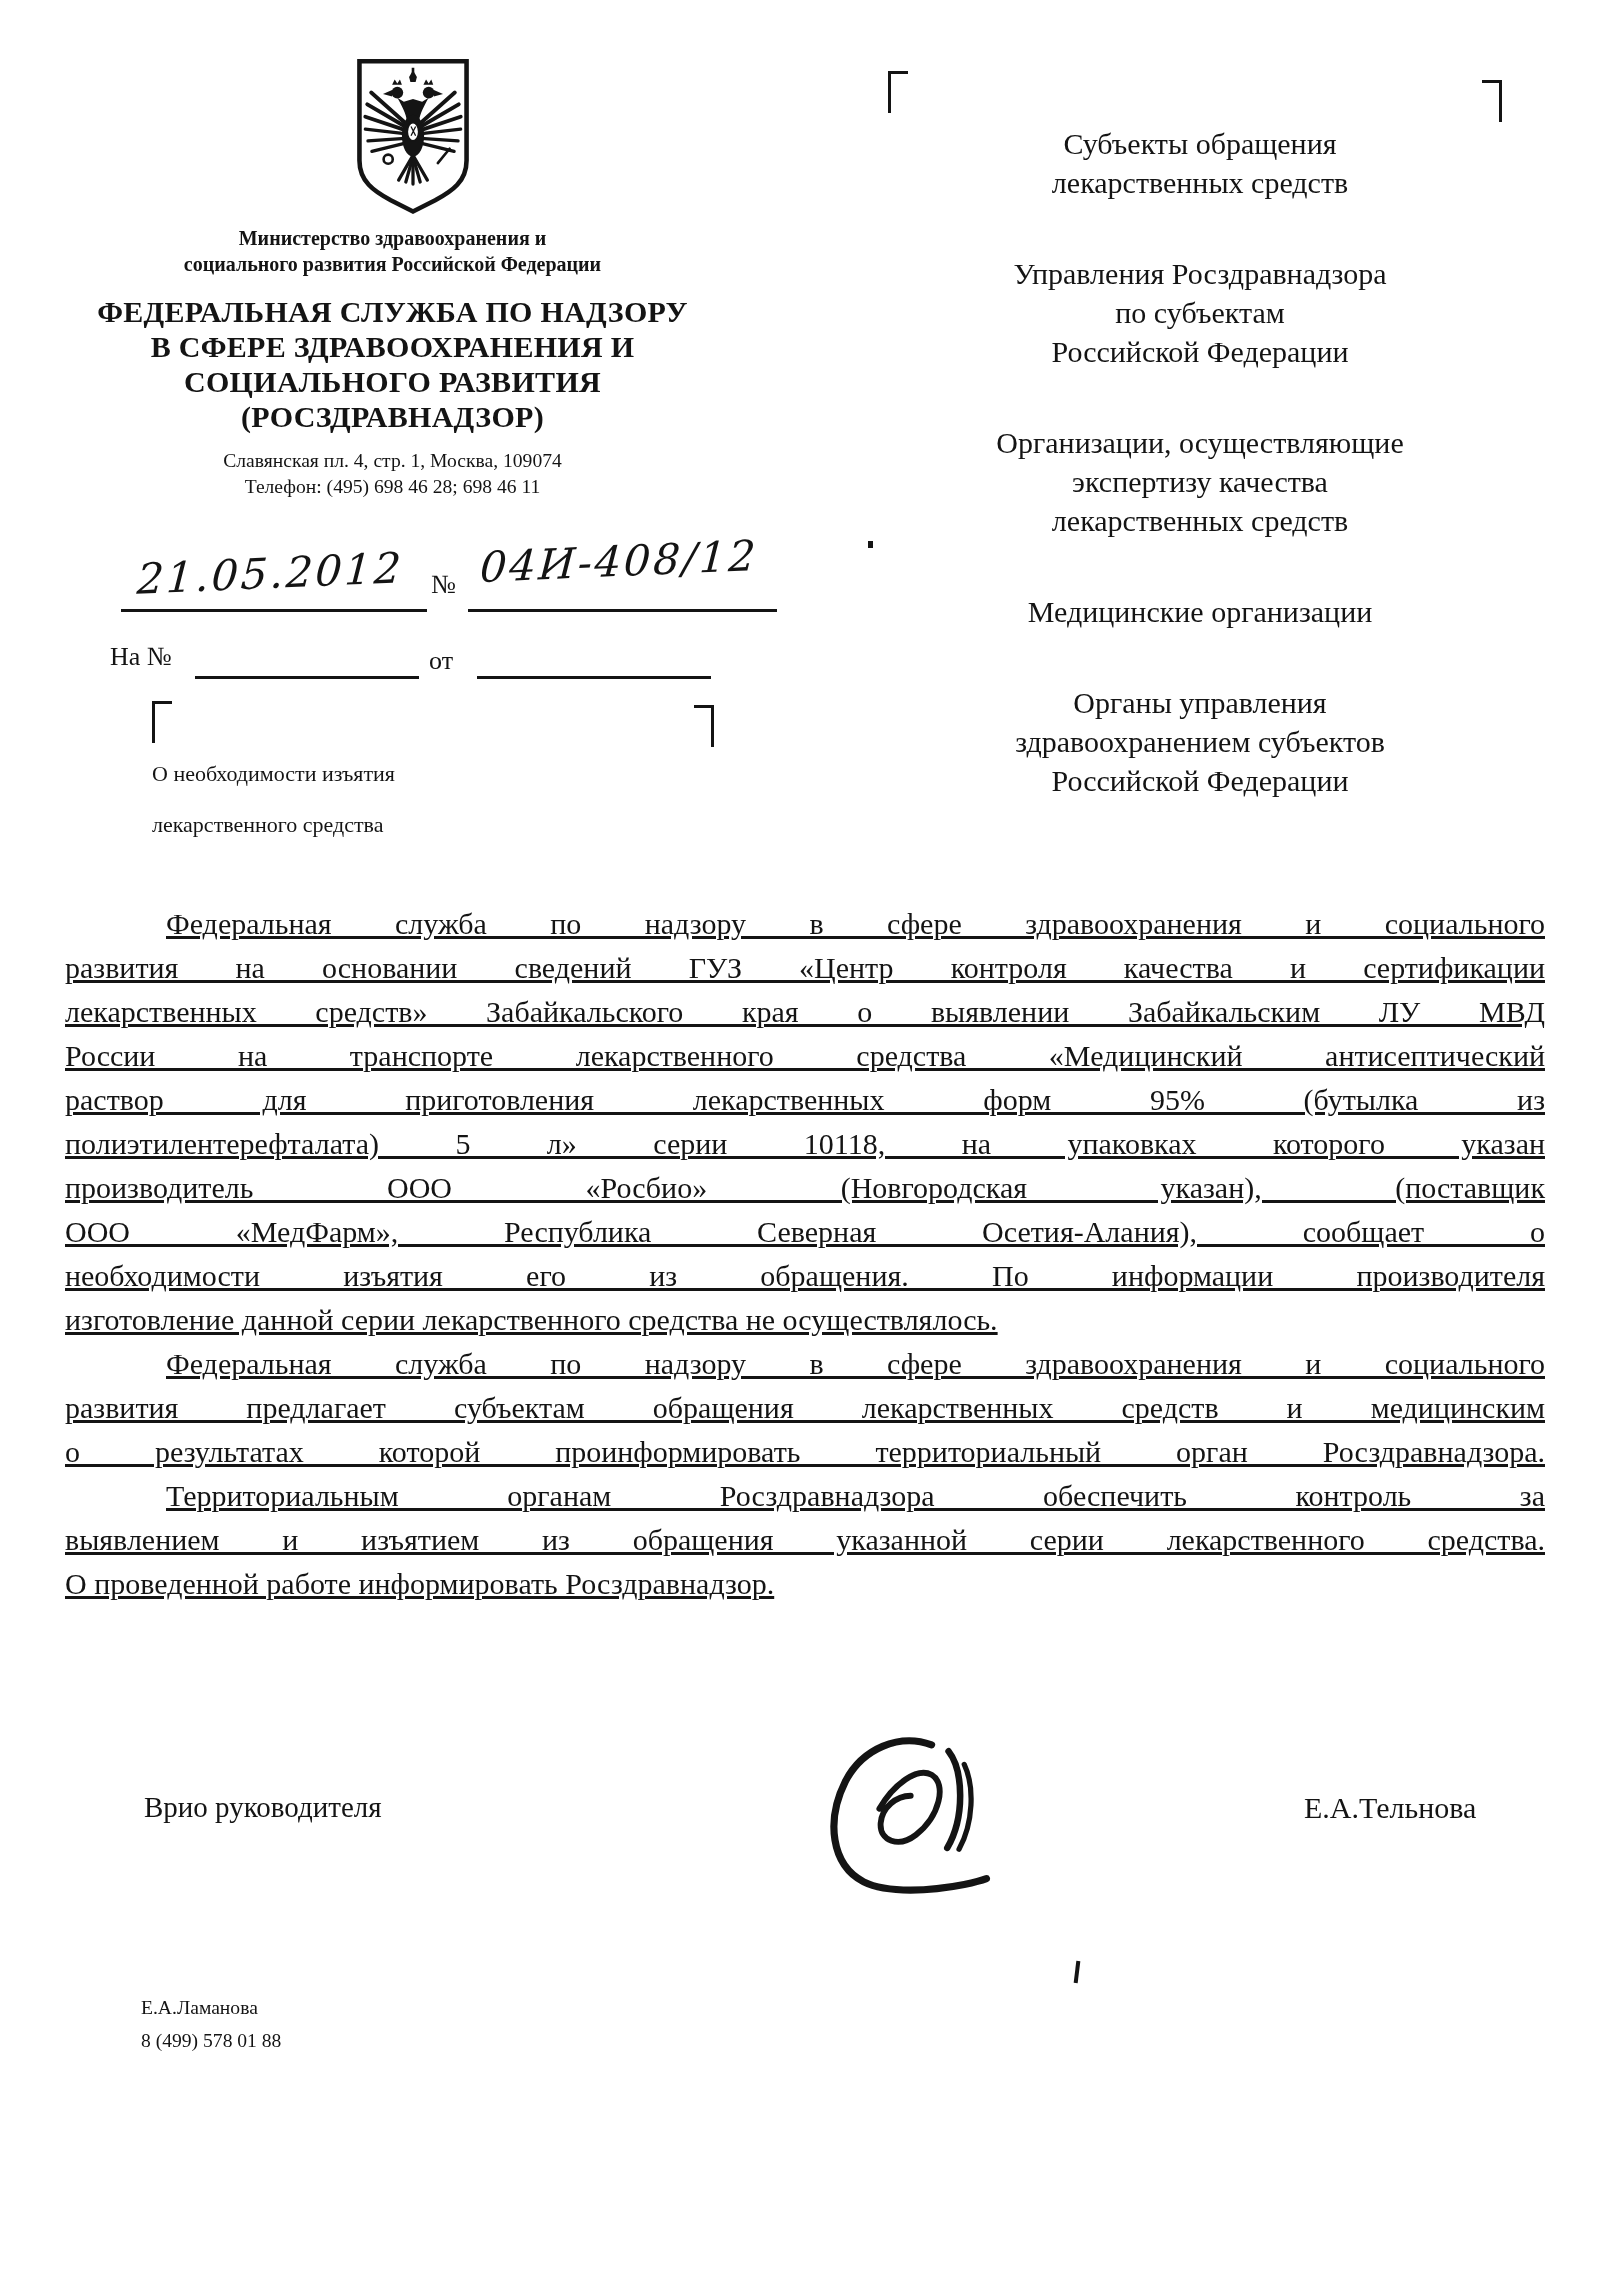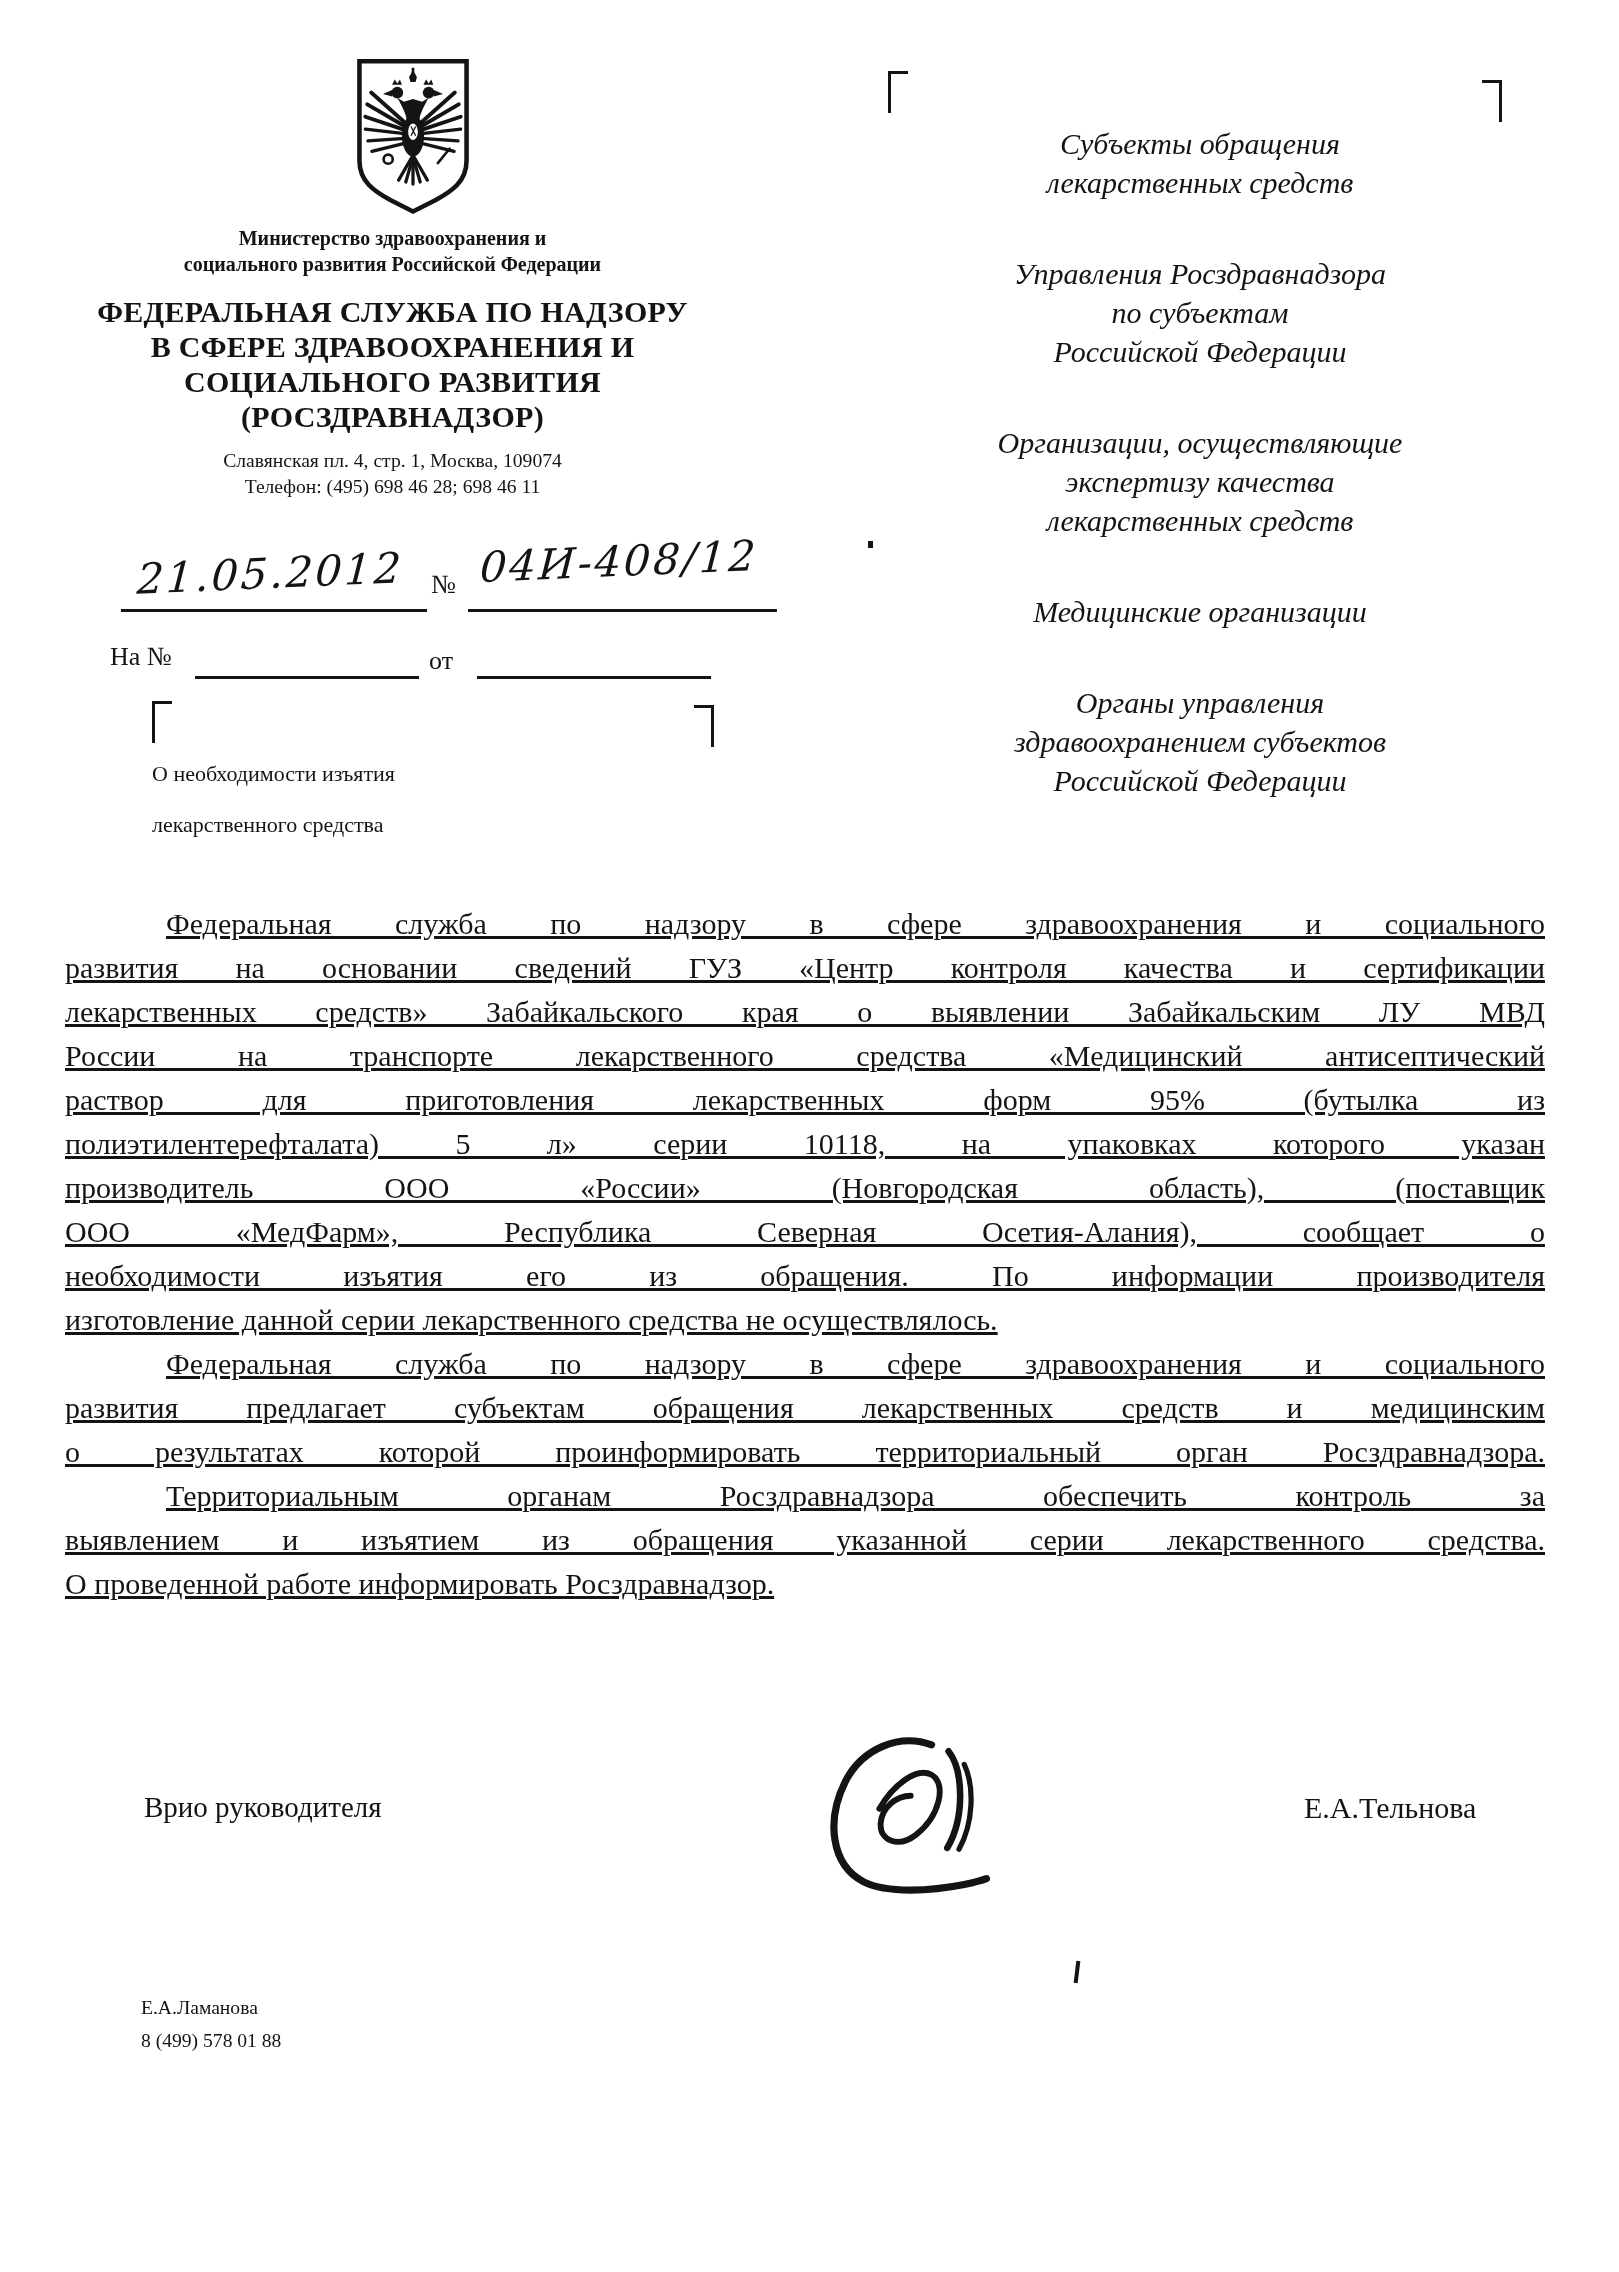--- a/index.html
+++ b/index.html
@@ -31,21 +31,21 @@
   .corner { width:17px; height:39px; }
   .corner.tl { border-left:3.3px solid #141414; border-top:3.3px solid #141414; }
   .corner.tr { border-right:3.3px solid #141414; border-top:3.3px solid #141414; }
 
   
   .subject { left:152px; top:748px; font-size:22px; line-height:51px; white-space:nowrap; }
 
   
   .addr-col { left:873px; top:124px; width:654px; text-align:center;
               font-size:30px; line-height:39px; }
-  .addr-block { margin:0 0 52px 0;font-style:italic; }
+  .addr-block { margin:0 0 52px 0; }
 
   
   .body-text { left:65px; top:902px; width:1480px; font-size:30px; line-height:44px; }
   .bline { text-align:justify; text-align-last:justify; white-space:normal;text-decoration:underline; }
   .bline.first { text-indent:101px; }
   .bline.lastline { text-align-last:left; }
 
   
   .sig-position { left:144px;  top:1791px; font-size:29px; white-space:nowrap; }
   .sig-name     { left:1304px; top:1791px; font-size:30px; white-space:nowrap; }
@@ -174,21 +174,21 @@
     </div>
   </div>
 
   <div class="abs body-text">
     <div class="bline first">Федеральная служба по надзору в сфере здравоохранения и социального</div>
     <div class="bline">развития на основании сведений ГУЗ «Центр контроля качества и сертификации</div>
     <div class="bline">лекарственных средств» Забайкальского края о выявлении Забайкальским ЛУ МВД</div>
     <div class="bline">России на транспорте лекарственного средства «Медицинский антисептический</div>
     <div class="bline">раствор для приготовления лекарственных форм 95% (бутылка из</div>
     <div class="bline">полиэтилентерефталата) 5 л» серии 10118, на упаковках которого указан</div>
-    <div class="bline">производитель ООО «России» (Новгородская область), (поставщик</div>
+    <div class="bline">производитель ООО «Росбио» (Новгородская указан), (поставщик</div>
     <div class="bline">ООО «МедФарм», Республика Северная Осетия-Алания), сообщает о</div>
     <div class="bline">необходимости изъятия его из обращения. По информации производителя</div>
     <div class="bline lastline">изготовление данной серии лекарственного средства не осуществлялось.</div>
 
     <div class="bline first">Федеральная служба по надзору в сфере здравоохранения и социального</div>
     <div class="bline">развития предлагает субъектам обращения лекарственных средств и медицинским</div>
     <div class="bline">о результатах которой проинформировать территориальный орган Росздравнадзора.</div>
 
     <div class="bline first">Территориальным органам Росздравнадзора обеспечить контроль за</div>
     <div class="bline">выявлением и изъятием из обращения указанной серии лекарственного средства.</div>

